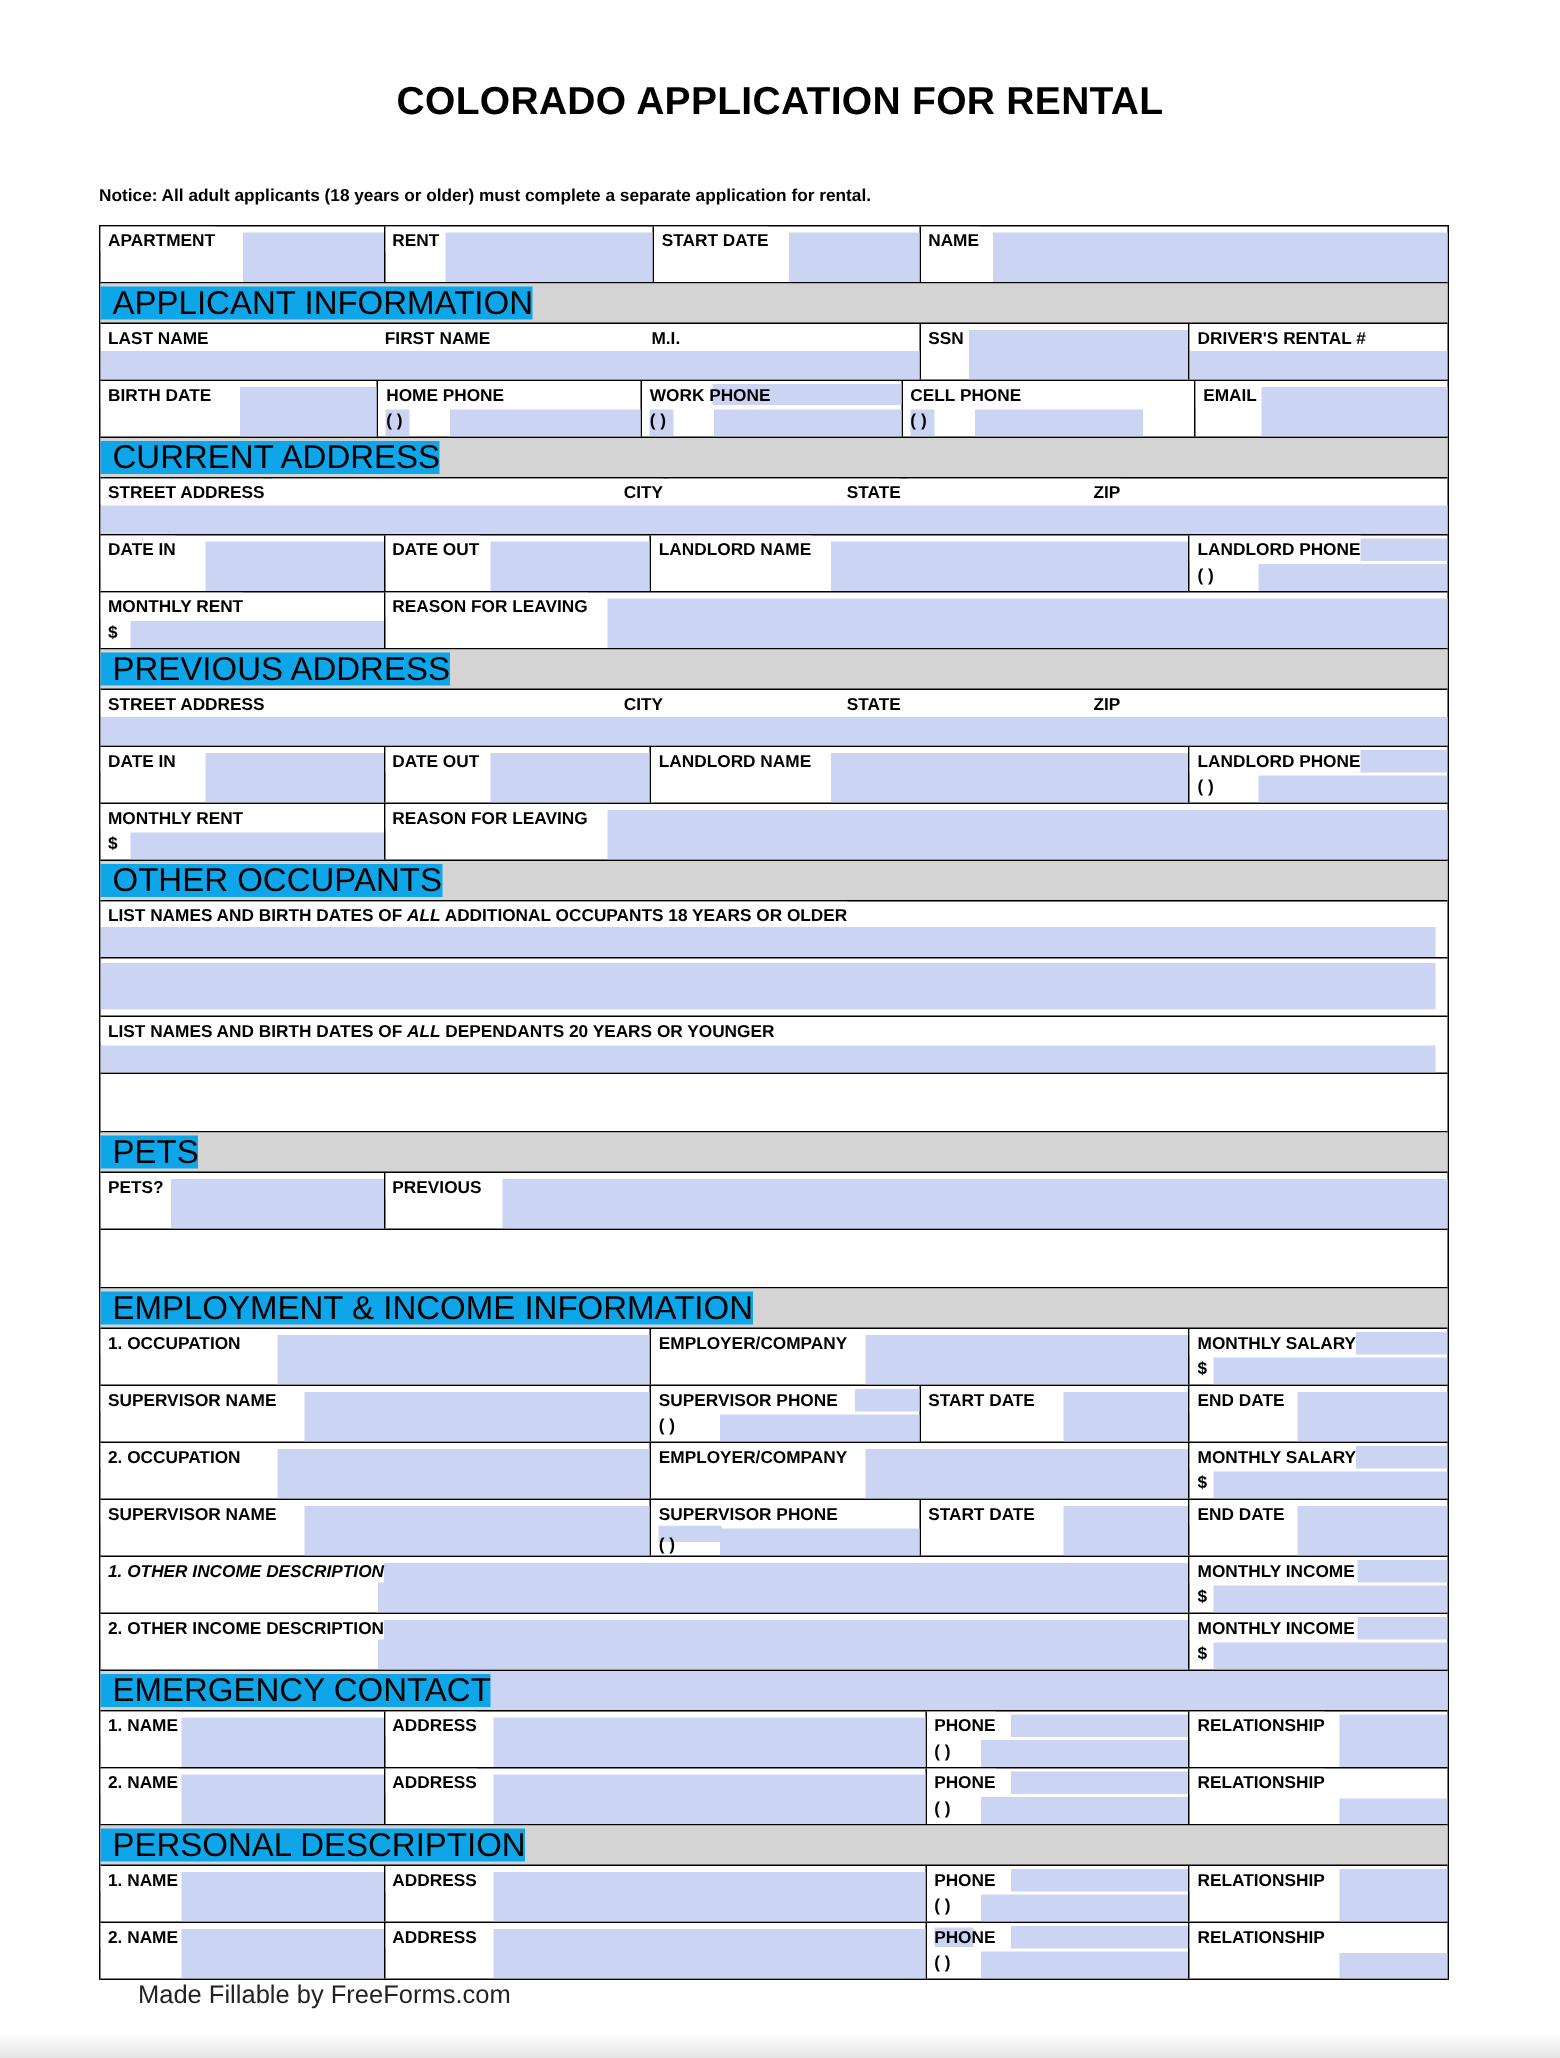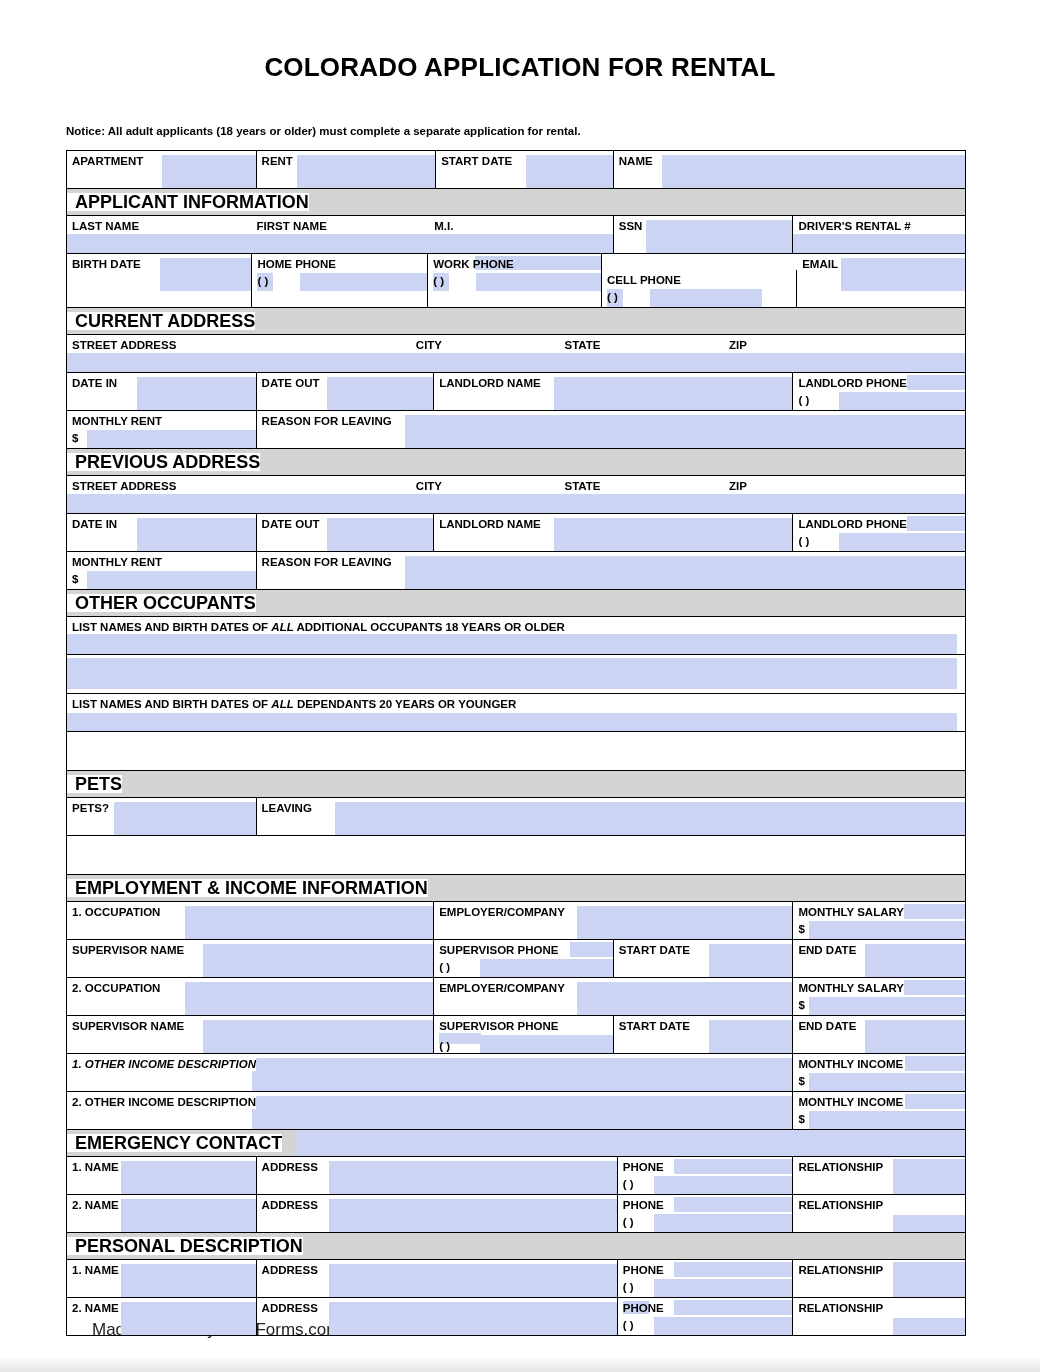--- a/index.html
+++ b/index.html
@@ -96,25 +96,25 @@
     width:100%;
     border-bottom:1.6px solid #000;
     background:#d4d4d4;
     height:27px;
     align-items:center;
     position:relative;
   }
   .sect .stitle {
     position:relative;
     z-index:3;
-    font-size:18px;
-    font-weight:bold;
+    font-size:22px;
+    font-weight:normal;
     padding-left:8px;
     line-height:1;
-    background:#ffffff;
+    background:#0ea5e9;
   }
   .sect .bluecap {
     position:absolute;
     z-index:1;
     background:#ccd4f4;
     top:0; bottom:0;
   }
 
   
   .pageno {
@@ -201,21 +201,21 @@
         <span class="lbl">HOME PHONE</span>
         <span class="paren">(      )</span>
       </div>
       <div class="cell" style="width:178px;">
         <div class="fld" style="left:47px;top:2px;width:131px;height:14px;"></div>
         <div class="fld" style="left:48px;top:19px;width:130px;height:18px;"></div>
         <div class="fld" style="left:5px;top:19px;width:16px;height:18px;"></div>
         <span class="lbl nobg">WORK PHONE</span>
         <span class="paren">(      )</span>
       </div>
-      <div class="cell" style="width:200px;margin-top:16px;">
+      <div class="cell" style="width:200px;">
         <div class="fld" style="left:48px;top:19px;width:112px;height:18px;"></div>
         <div class="fld" style="left:5px;top:19px;width:16px;height:18px;"></div>
         <span class="lbl">CELL PHONE</span>
         <span class="paren">(      )</span>
       </div>
       <div class="cell" style="width:172px;">
         <div class="fld" style="left:44px;top:4px;width:128px;height:33px;"></div>
         <span class="lbl">EMAIL</span>
       </div>
     </div>
@@ -346,21 +346,21 @@
       <span class="stitle">PETS</span>
     </div>
 
     <div class="row">
       <div class="cell" style="width:190px;">
         <div class="fld" style="left:47px;top:4px;width:143px;height:33px;"></div>
         <span class="lbl">PETS?</span>
       </div>
       <div class="cell" style="width:710px;">
         <div class="fld" style="left:78px;top:4px;width:632px;height:33px;"></div>
-        <span class="lbl">LEAVING</span>
+        <span class="lbl">PREVIOUS</span>
       </div>
     </div>
 
     <div class="row">
       <div class="cell" style="width:900px;height:38px;"></div>
     </div>
 
     <div class="sect">
       <span class="stitle">EMPLOYMENT &amp; INCOME INFORMATION</span>
     </div>

